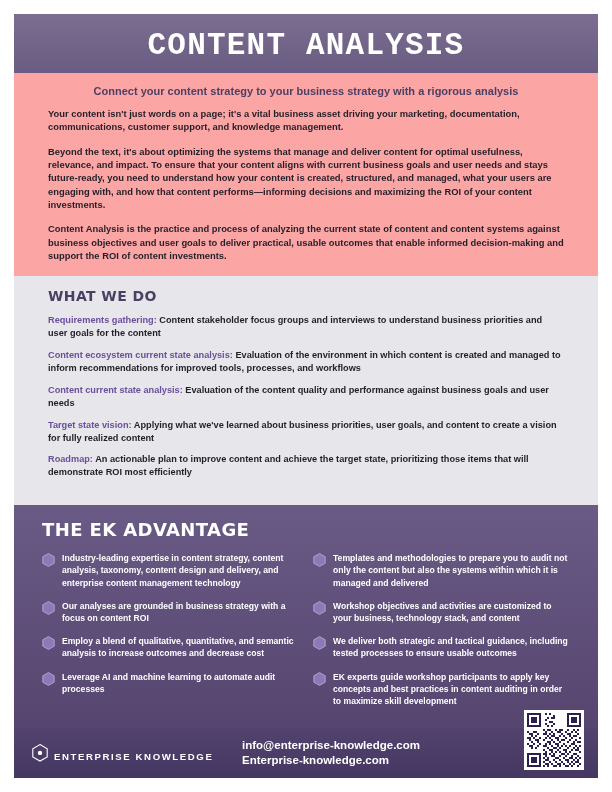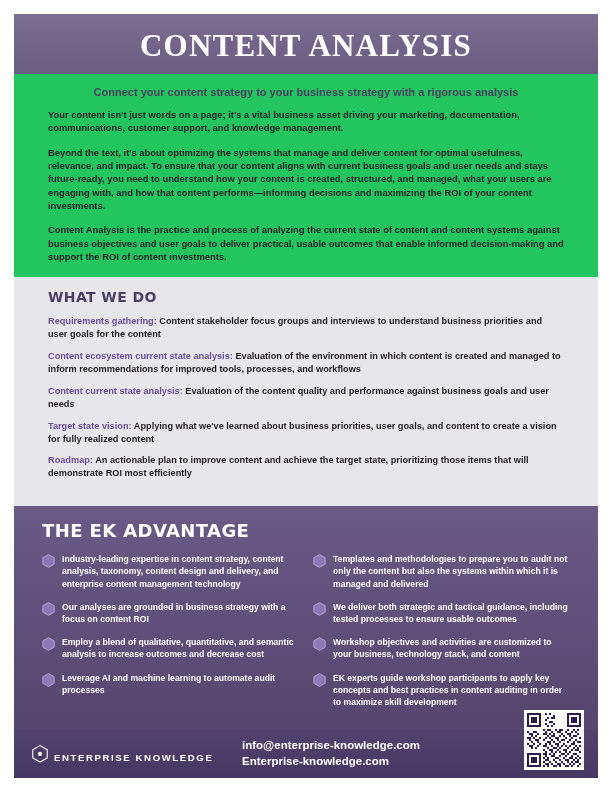--- a/index.html
+++ b/index.html
@@ -37,26 +37,26 @@
     background: linear-gradient(180deg, #7b6e91 0%, #6a5c82 100%);
     padding: 14px 0 10px 0;
     text-align: center;
   }
   .header h1 {
     margin: 0;
     color: #ffffff;
     font-size: 31px;
     letter-spacing: 1.2px;
     font-weight: bold;
-    font-family: Liberation Serif, serif;
+    font-family: Liberation Mono, monospace;
   }
 
   
   .intro {
-    background: #22c55e;
+    background: #fca5a5;
     padding: 10px 34px 14px 34px;
   }
   .intro .tagline {
     color: #4b3f63;
     font-size: 11px;
     font-weight: bold;
     text-align: center;
     margin: 2px 0 10px 0;
   }
   .intro p {
@@ -262,29 +262,29 @@
                 </svg>
             </span>
             <span class="adv-text">Templates and methodologies to prepare you to audit not only the content but also the systems within which it is managed and delivered</span>
           </div>
           <div class="adv-item">
             <span class="hexmark">
               <svg width="13" height="14" viewBox="0 0 13 14">
                   <polygon points="6.5,0.6 12.2,3.8 12.2,10.2 6.5,13.4 0.8,10.2 0.8,3.8" fill="#8d79b8" stroke="#bdb0d6" stroke-width="0.8"></polygon>
                 </svg>
             </span>
+            <span class="adv-text">Workshop objectives and activities are customized to your business, technology stack, and content</span>
+          </div>
+          <div class="adv-item">
+            <span class="hexmark">
+              <svg width="13" height="14" viewBox="0 0 13 14">
+                  <polygon points="6.5,0.6 12.2,3.8 12.2,10.2 6.5,13.4 0.8,10.2 0.8,3.8" fill="#8d79b8" stroke="#bdb0d6" stroke-width="0.8"></polygon>
+                </svg>
+            </span>
             <span class="adv-text">We deliver both strategic and tactical guidance, including tested processes to ensure usable outcomes</span>
-          </div>
-          <div class="adv-item">
-            <span class="hexmark">
-              <svg width="13" height="14" viewBox="0 0 13 14">
-                  <polygon points="6.5,0.6 12.2,3.8 12.2,10.2 6.5,13.4 0.8,10.2 0.8,3.8" fill="#8d79b8" stroke="#bdb0d6" stroke-width="0.8"></polygon>
-                </svg>
-            </span>
-            <span class="adv-text">Workshop objectives and activities are customized to your business, technology stack, and content</span>
           </div>
           <div class="adv-item">
             <span class="hexmark">
               <svg width="13" height="14" viewBox="0 0 13 14">
                   <polygon points="6.5,0.6 12.2,3.8 12.2,10.2 6.5,13.4 0.8,10.2 0.8,3.8" fill="#8d79b8" stroke="#bdb0d6" stroke-width="0.8"></polygon>
                 </svg>
             </span>
             <span class="adv-text">EK experts guide workshop participants to apply key concepts and best practices in content auditing in order to maximize skill development</span>
           </div>
         </div>

